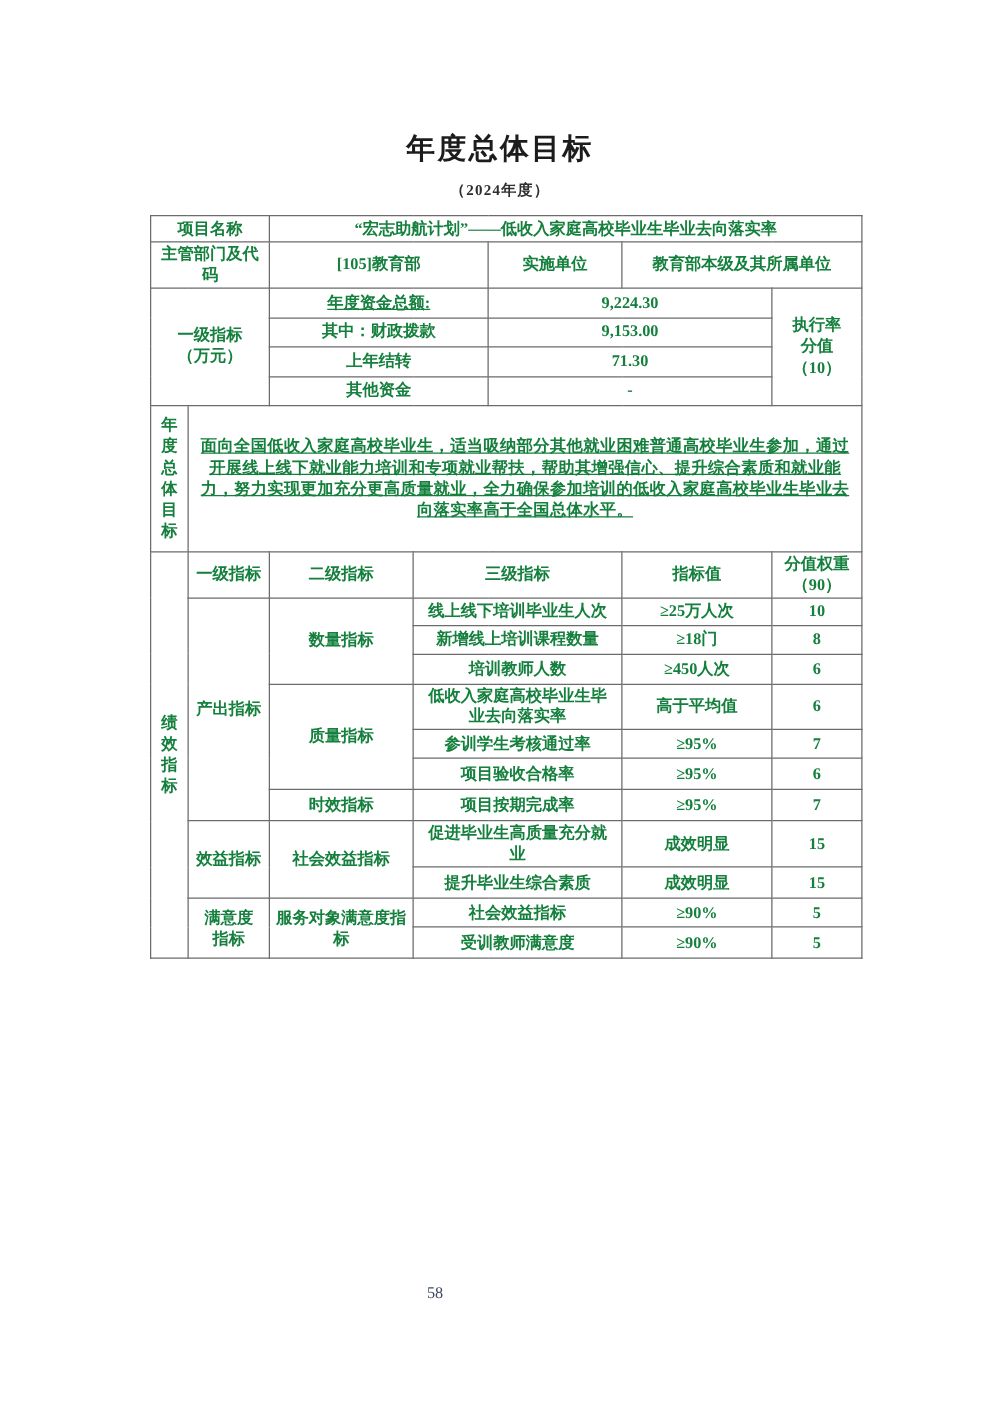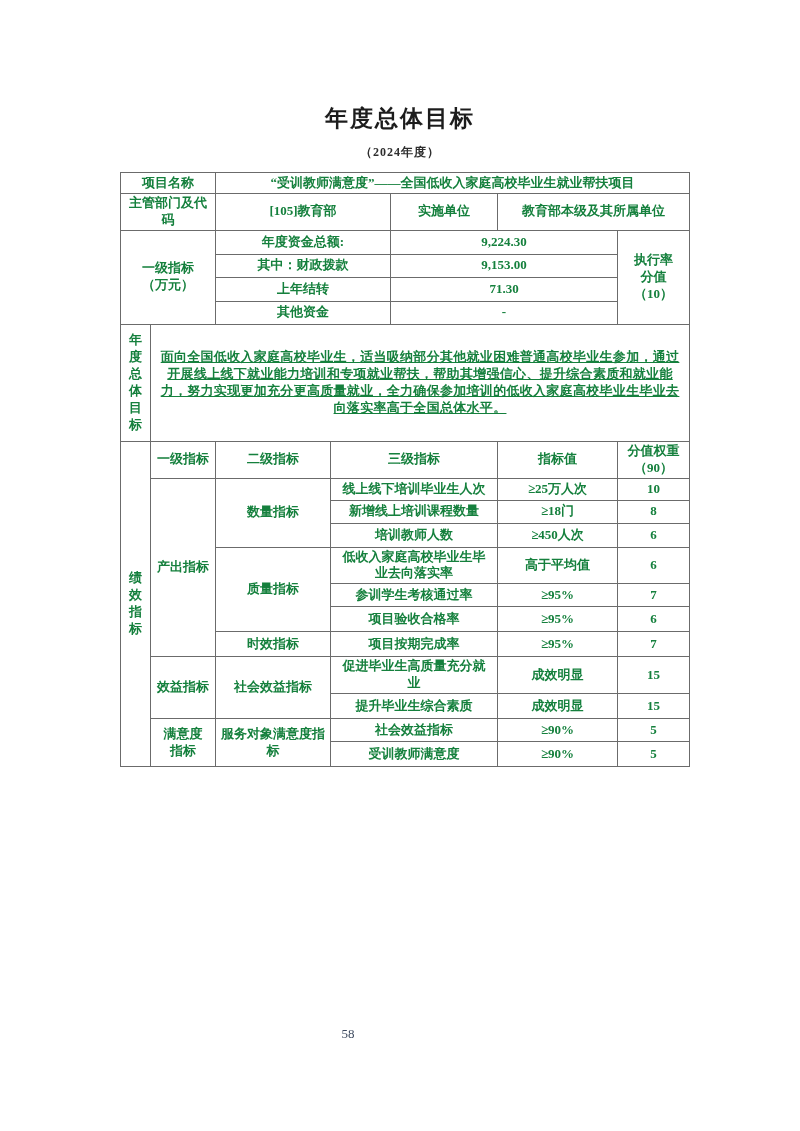--- a/index.html
+++ b/index.html
@@ -31,21 +31,21 @@
     font-size: 13px; font-weight: 600; color: #15803d;
   }
   .perf-table td {
     border: 1px solid #6b6b6b;
     padding: 1px 6px;
     text-align: center;
     vertical-align: middle;
     line-height: 1.3;
     overflow: hidden;
   }
-  .ta-left  { text-align: left; }
+  .ta-left  { text-align: left; text-decoration: underline; }
   .ta-right { text-align: right; margin-left: 32px; }
   .preline  { white-space: pre-line; }
   .vcell {
     padding: 2px 7px;
     line-height: 1.6;
     word-break: break-all;
     letter-spacing: 0;
   }
   .goal-text {
     text-align: left;
@@ -74,21 +74,21 @@
       <col style="width:115px">
     <col style="width:60px">
       <col style="width:107px">
       <col style="width:120px">
     <col style="width:72px">
   </colgroup>
   <tbody>
 
     <tr style="height:21px">
       <td colspan="2">项目名称</td>
-      <td colspan="5">“受训教师满意度”——全国低收入家庭高校毕业生就业帮扶项目</td>
+      <td colspan="5">“宏志助航计划”——低收入家庭高校毕业生毕业去向落实率</td>
     </tr>
 
     <tr style="height:24px">
       <td colspan="2">主管部门及代码</td>
       <td colspan="2">[105]教育部</td>
       <td>实施单位</td>
       <td colspan="2">教育部本级及其所属单位</td>
     </tr>
 
     <tr style="height:24px">

